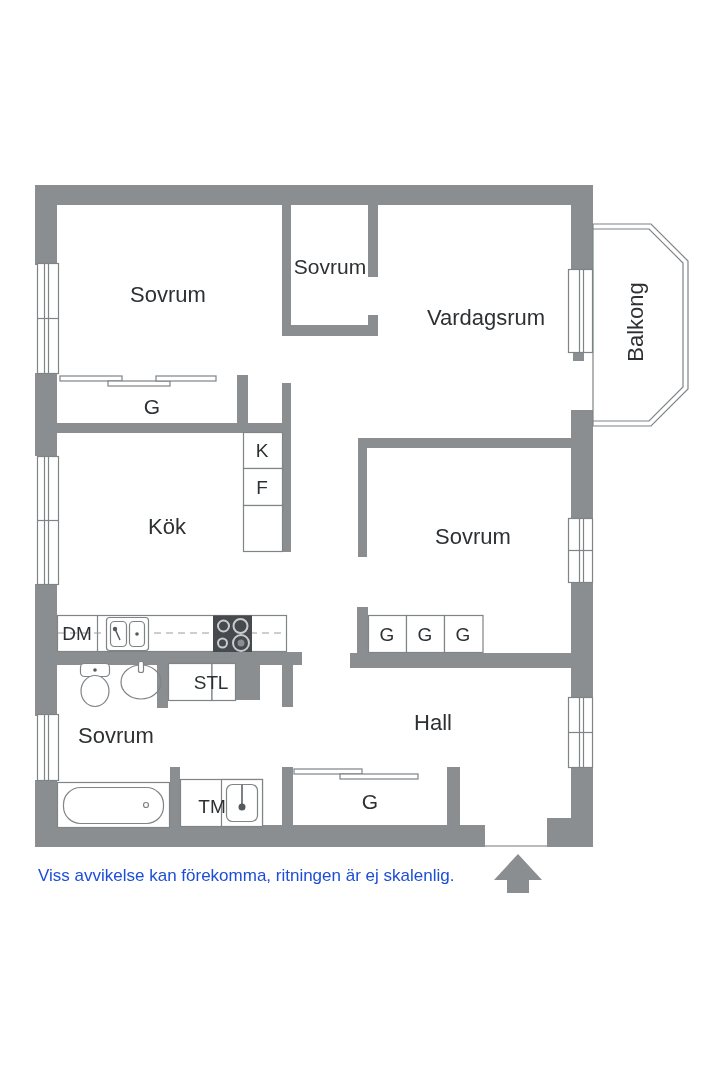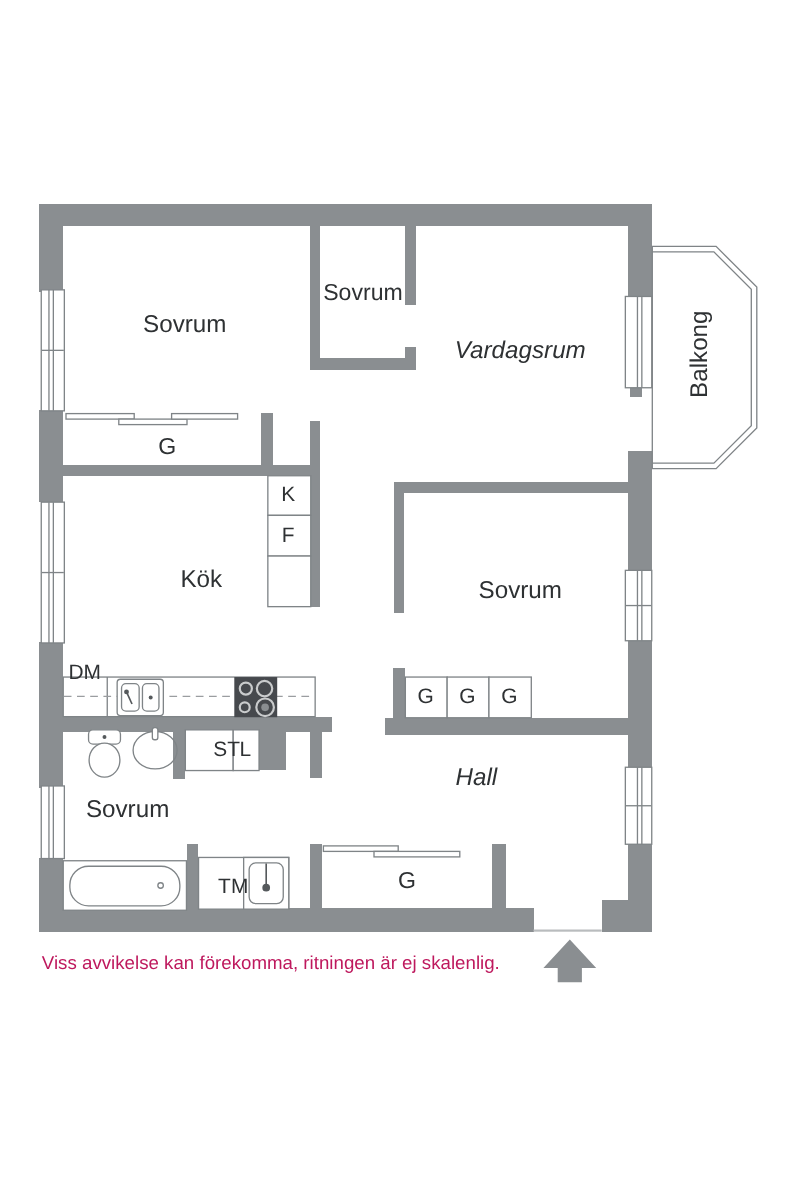--- a/index.html
+++ b/index.html
@@ -2,21 +2,21 @@
 <html><head>
 <meta charset="utf-8">
 <style>
   html,body{margin:0;padding:0;background:#fff;}
   #stage{position:relative;width:720px;height:1080px;background:#ffffff;overflow:hidden;
          font-family:"Liberation Sans", sans-serif;}
   .lbl{position:absolute;transform:translate(-50%,-50%);color:#2e3133;white-space:nowrap;
        font-size:22px;line-height:1;}
   .lbl.small{font-size:19px;}
   .lbl.vert{transform:translate(-50%,-50%) rotate(-90deg);}
-  #caption{position:absolute;left:38px;top:866px;font-size:17px;color:#be185d;}
+  #caption{position:absolute;left:38px;top:866px;font-size:17px;color:#1d4ed8;}
   svg{position:absolute;left:0;top:0;}
   .w{fill:#8a8e91;}
   .ln{stroke:#7f8487;stroke-width:1.2;fill:#ffffff;}
   .lnf{stroke:#7f8487;stroke-width:1.2;fill:none;}
 </style>
 </head>
 <body>
 
 <div id="stage">
 
@@ -177,33 +177,33 @@
     </g>
 
     <g>
       <rect x="485" y="845" width="62" height="2" fill="#b9bcbe"></rect>
       <polygon points="518,854 542,880 529,880 529,893 507,893 507,880 494,880" fill="#8a8e91"></polygon>
     </g>
   </svg>
 
   <span class="lbl" style="left:168px;top:295px;">Sovrum</span>
   <span class="lbl" style="left:330px;top:266px;font-size:21px;">Sovrum</span>
-  <span class="lbl" style="left:473px;top:318px;font-style:italic;">Vardagsrum</span>
+  <span class="lbl" style="left:486px;top:318px;">Vardagsrum</span>
   <span class="lbl vert" style="left:636px;top:322px;">Balkong</span>
-  <span class="lbl" style="left:167px;top:527px;margin-left:16px;">Kök</span>
+  <span class="lbl" style="left:167px;top:527px;">Kök</span>
   <span class="lbl" style="left:473px;top:537px;">Sovrum</span>
-  <span class="lbl" style="left:433px;top:707px;font-style:italic;">Hall</span>
+  <span class="lbl" style="left:433px;top:723px;">Hall</span>
   <span class="lbl" style="left:116px;top:736px;">Sovrum</span>
 
   <span class="lbl small" style="left:152px;top:406px;font-size:21px;">G</span>
   <span class="lbl small" style="left:370px;top:801px;font-size:21px;">G</span>
   <span class="lbl small" style="left:387px;top:634px;">G</span>
   <span class="lbl small" style="left:425px;top:634px;">G</span>
   <span class="lbl small" style="left:463px;top:634px;">G</span>
   <span class="lbl small" style="left:262px;top:450px;">K</span>
   <span class="lbl small" style="left:262px;top:487px;">F</span>
-  <span class="lbl small" style="left:77px;top:612px;">DM</span>
+  <span class="lbl small" style="left:77px;top:633px;">DM</span>
   <span class="lbl small" style="left:206px;top:682px;">ST</span>
   <span class="lbl small" style="left:223px;top:682px;">L</span>
   <span class="lbl small" style="left:212px;top:806px;">TM</span>
 
   <div id="caption">Viss avvikelse kan förekomma, ritningen är ej skalenlig.</div>
 </div>
 
 </body></html>

